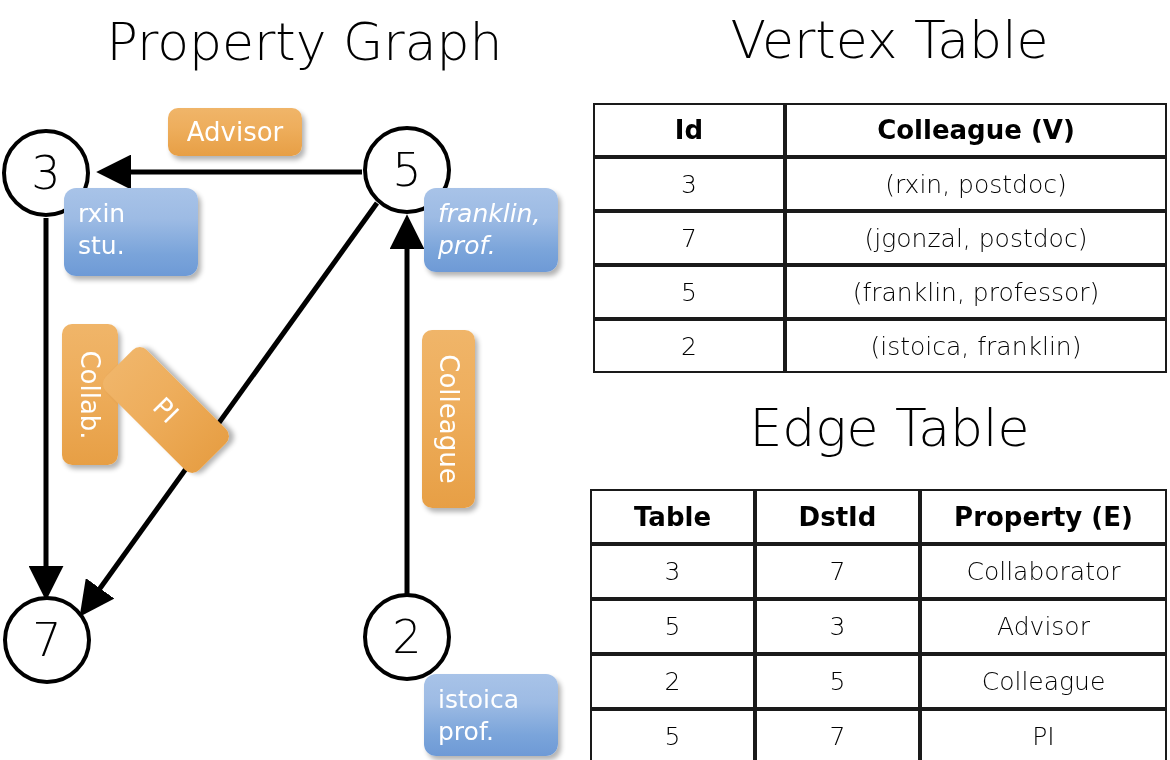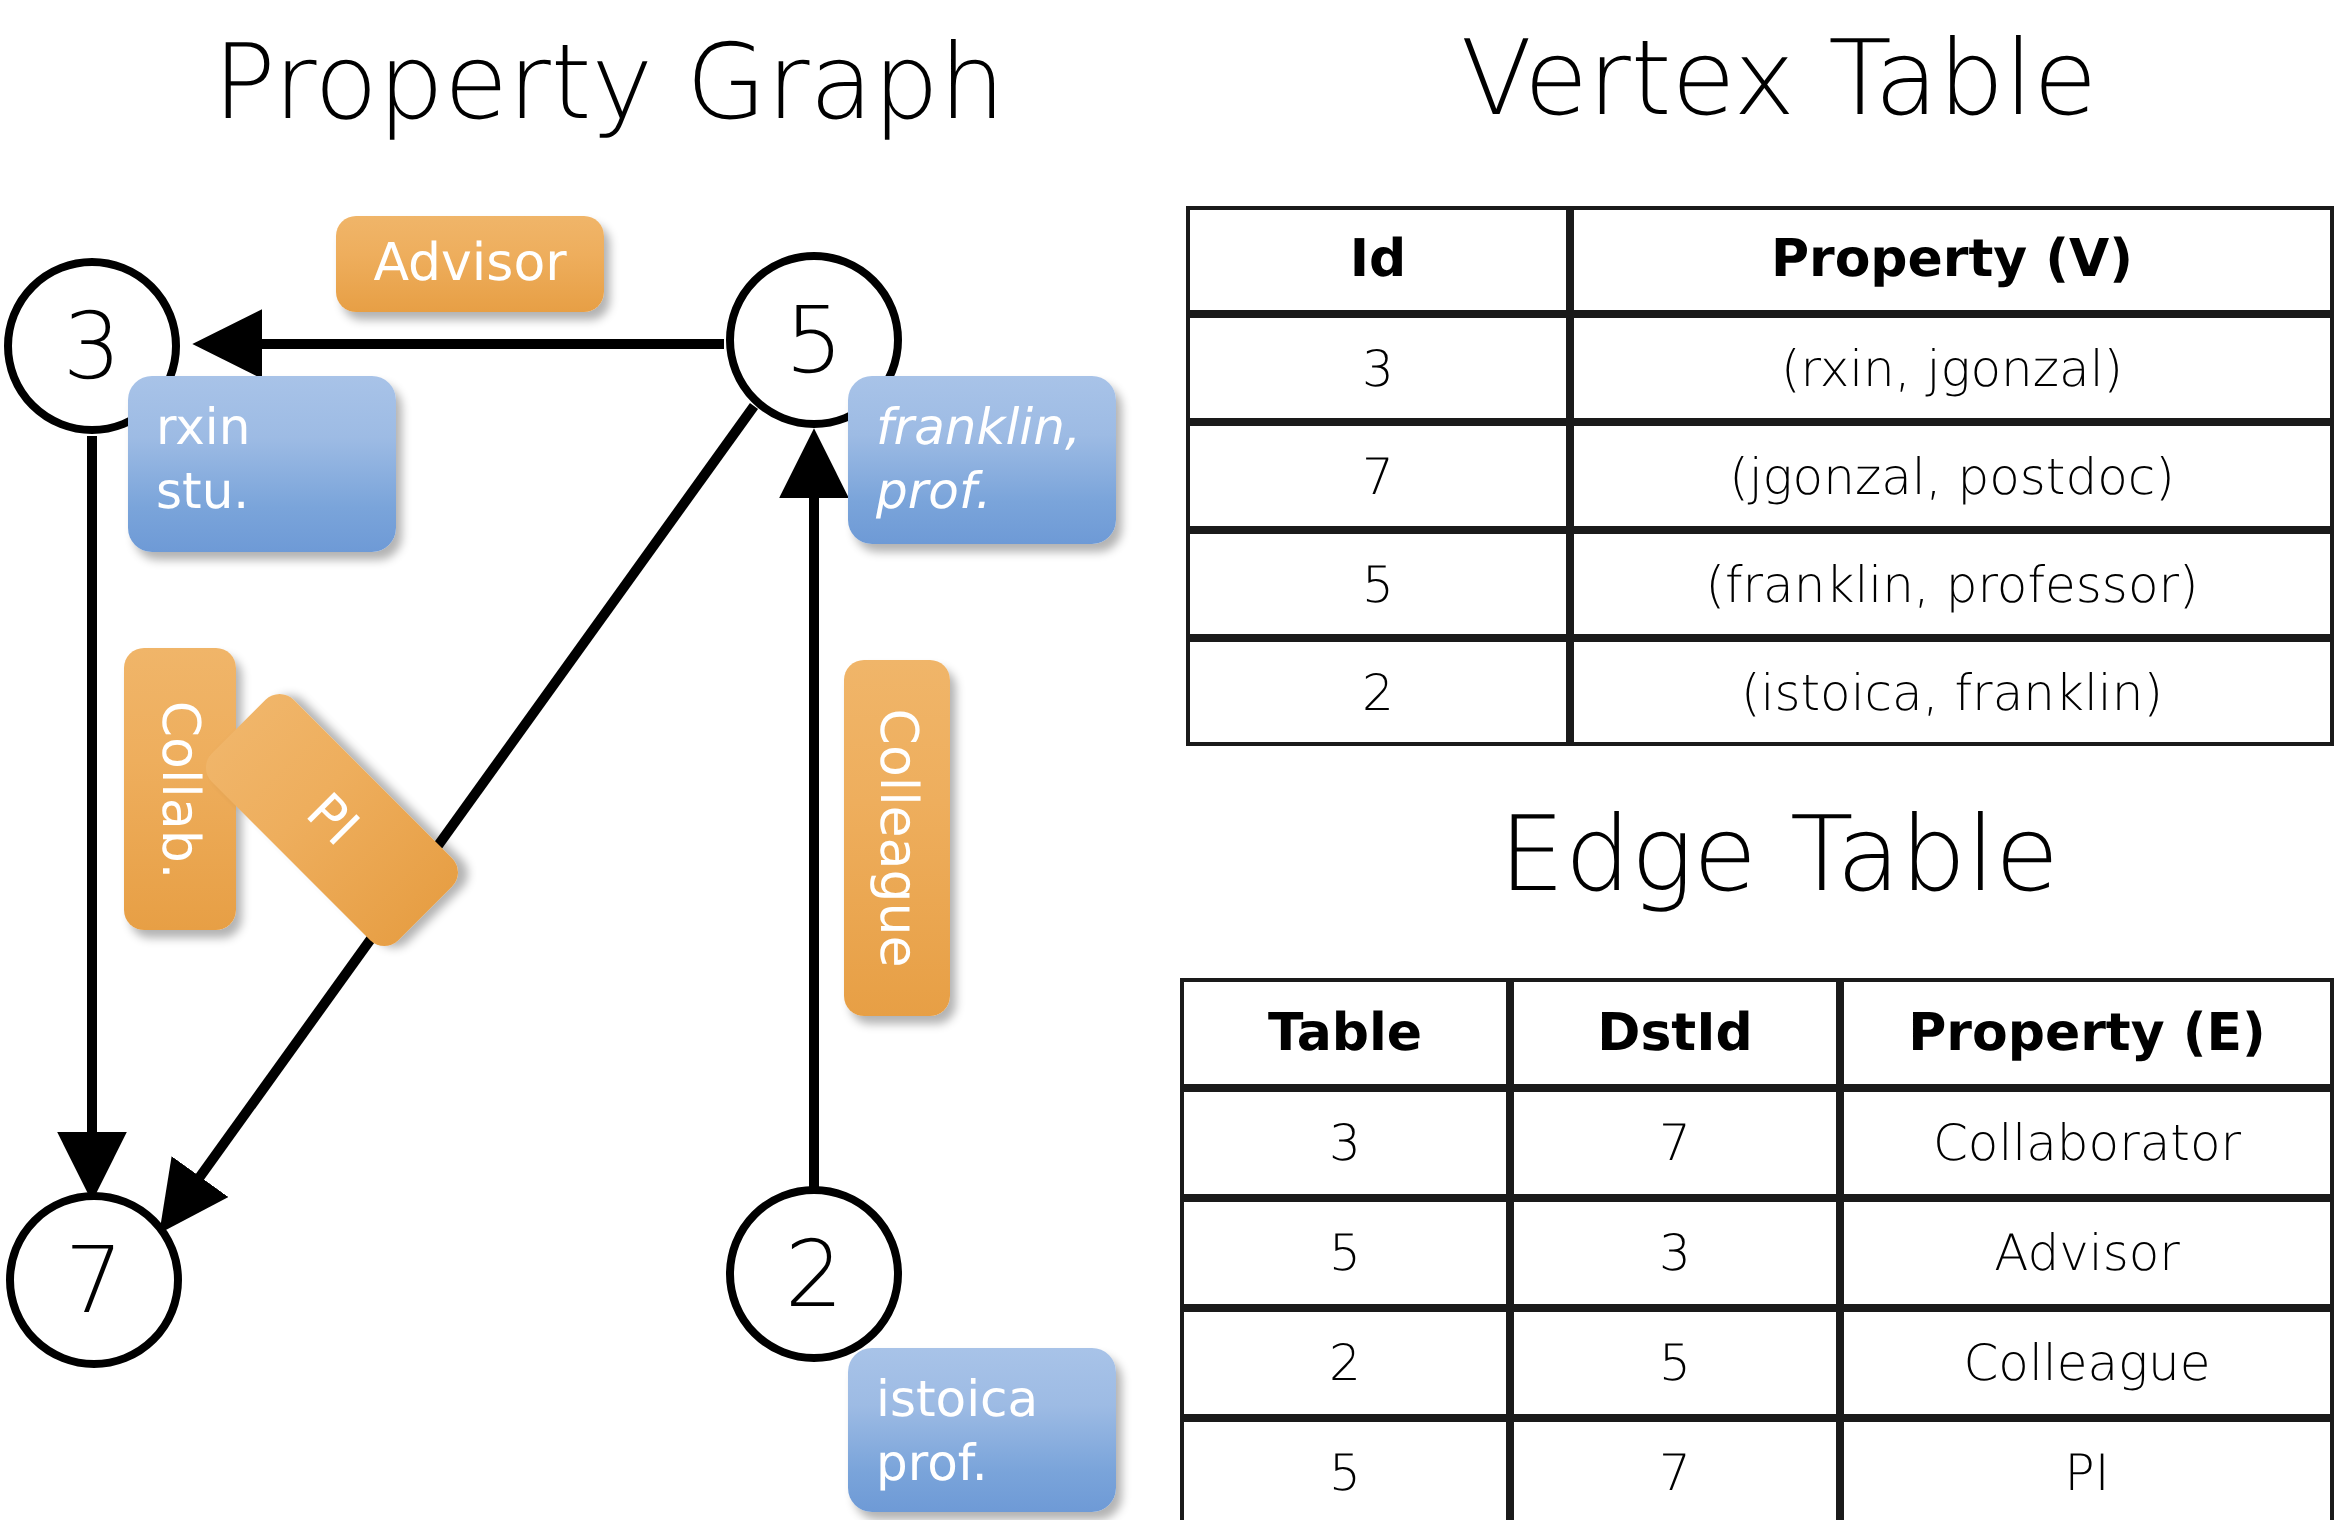--- a/index.html
+++ b/index.html
@@ -188,27 +188,27 @@
 </div>
 
 <table class="grid" id="vertex-table">
   <colgroup>
       <col style="width:192px;">
       <col style="width:382px;">
     </colgroup>
   <thead>
     <tr>
       <th>Id</th>
-      <th class="shaded-v">Property (V)</th>
+      <th class="shaded-v">Colleague (V)</th>
     </tr>
   </thead>
   <tbody>
     <tr>
       <td>3</td>
-      <td class="shaded-v">(rxin, jgonzal)</td>
+      <td class="shaded-v">(rxin, postdoc)</td>
     </tr>
     <tr>
       <td>7</td>
       <td class="shaded-v">(jgonzal, postdoc)</td>
     </tr>
     <tr>
       <td>5</td>
       <td class="shaded-v">(franklin, professor)</td>
     </tr>
     <tr>

